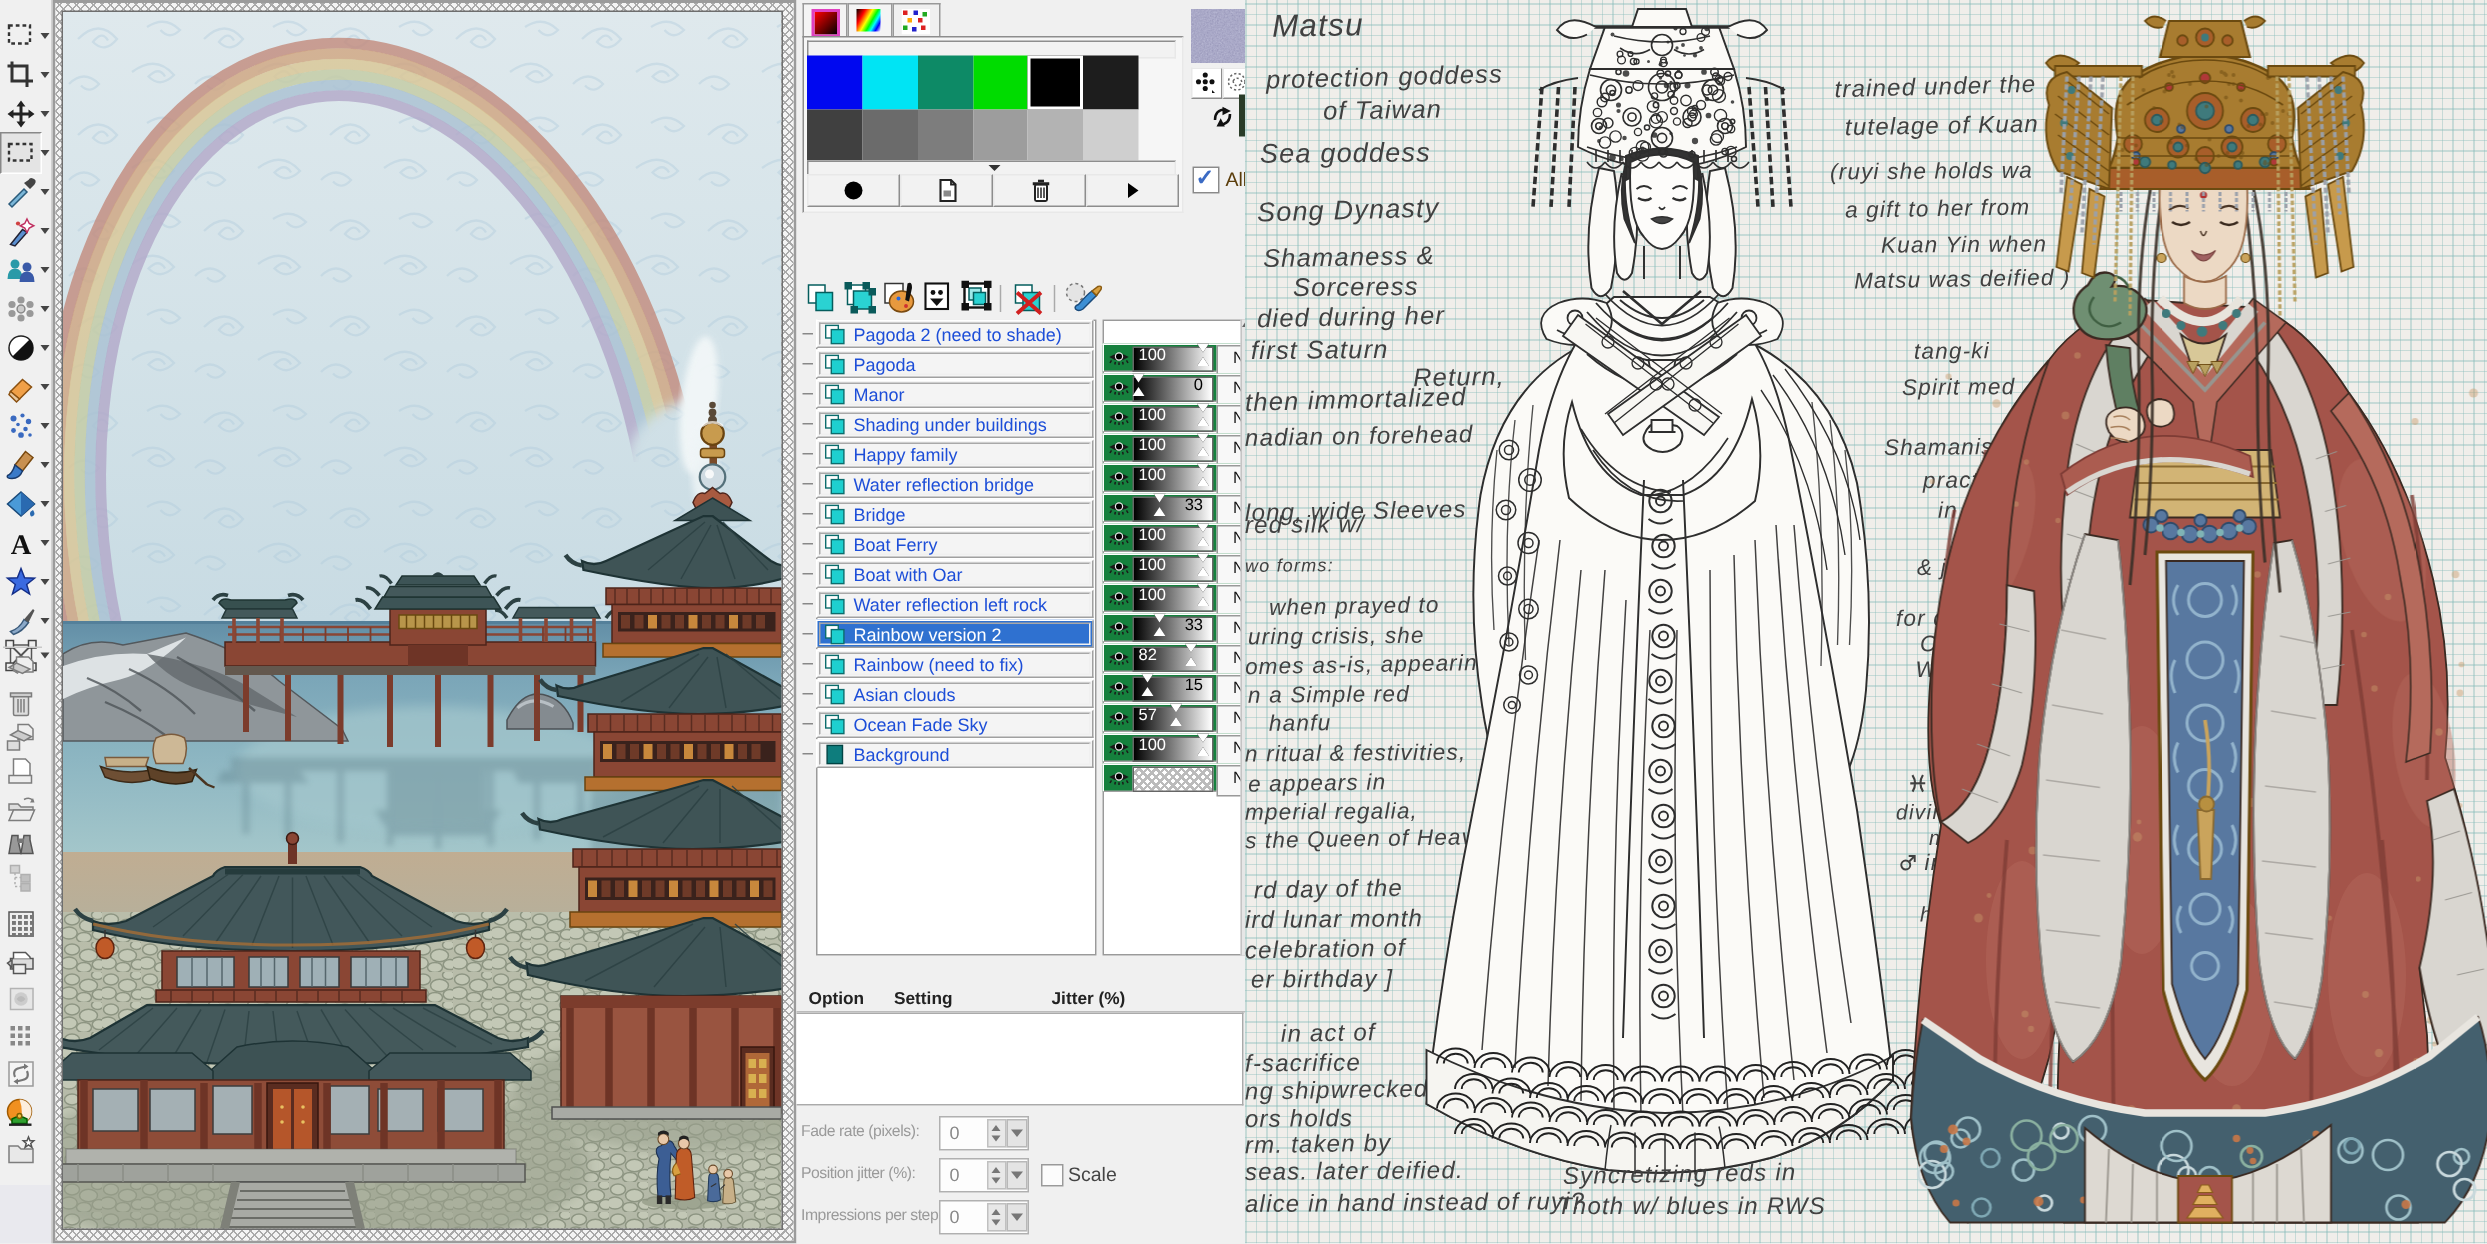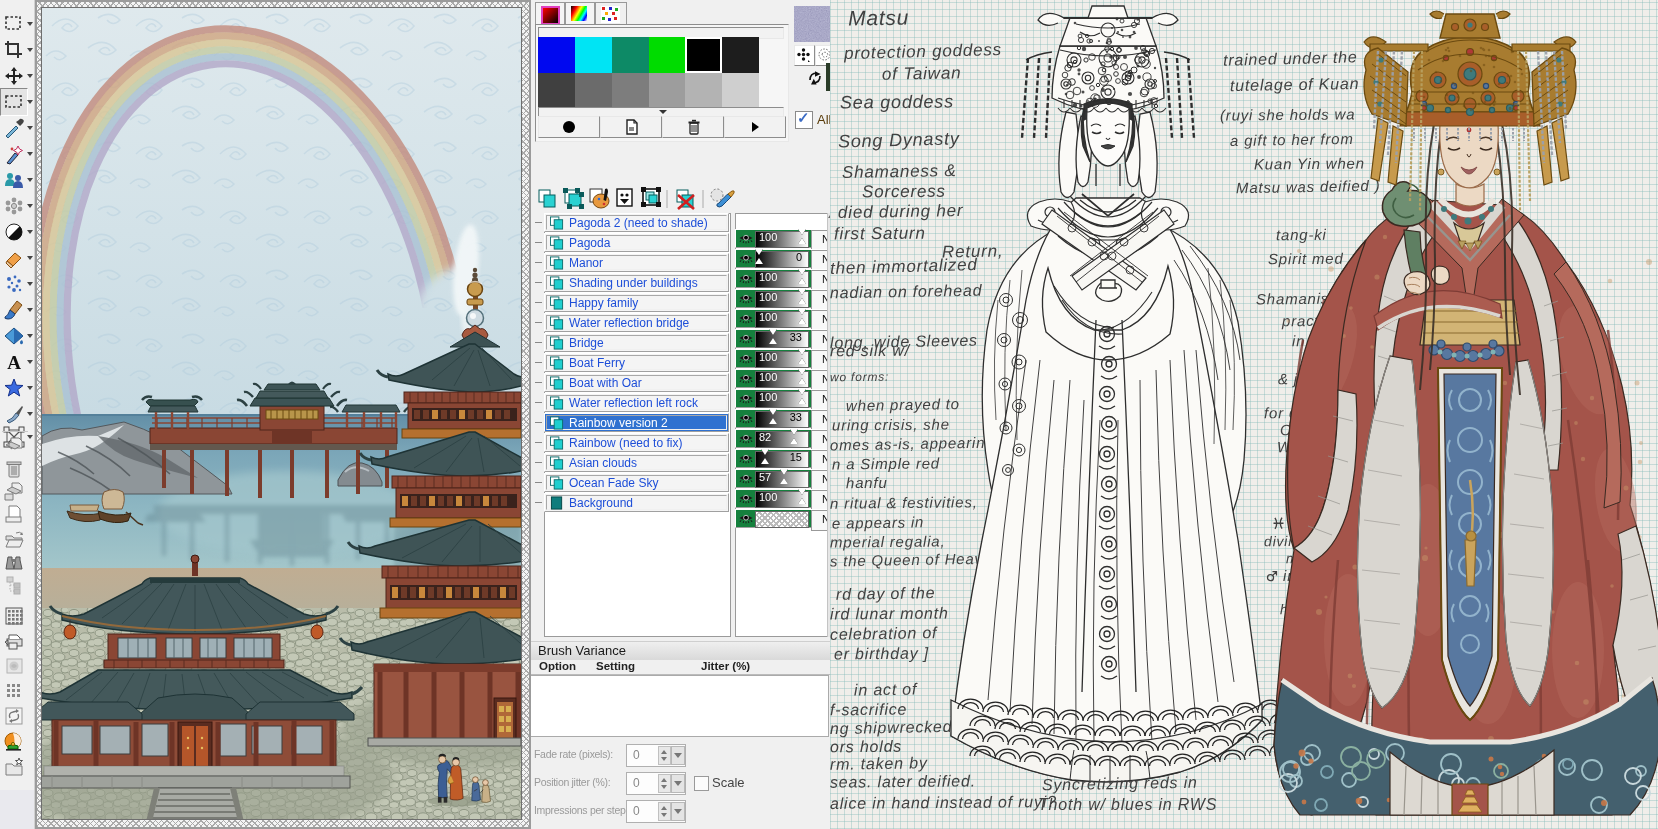--- a/index.html
+++ b/index.html
@@ -1191,23 +1191,20 @@
           <span style="position:absolute;left:86px;top:3px;font-size:11px;color:#111;">N</span>
         </div>
       </div>
 <div style="position:absolute;left:11px;top:300px;width:185px;height:124px;"></div>
     </div>
 
 <div style="position:absolute;left:296px;top:213px;width:3px;height:424px;background:#e6e6e6;border-left:1px solid #c4c4c4;box-sizing:border-box;">
 <div style="position:absolute;left:0px;top:0px;width:0;height:0;border-left:2px solid transparent;border-right:2px solid transparent;border-bottom:3px solid #666;margin:2px 0 0 0px;"></div>
     </div>
 
-<div style="position:absolute;left:0px;top:641px;width:299px;height:18px;background:linear-gradient(#efefef,#d9d9d9);border-top:1px solid #cfcfcf;border-bottom:1px solid #c4c4c4;">
- <div style="position:absolute;left:7px;top:1px;font-size:13px;color:#1a1a1a;">Brush Variance</div>
-</div>
 <div style="position:absolute;left:0;top:660px;width:299px;height:14px;background:#f0f0f0;border-bottom:1px solid #bbb;">
  <span style="position:absolute;left:8px;top:0px;font-size:11.5px;font-weight:600;color:#222;">Option</span>
  <span style="position:absolute;left:65px;top:0px;font-size:11.5px;font-weight:600;color:#222;">Setting</span>
  <span style="position:absolute;left:170px;top:0px;font-size:11.5px;font-weight:600;color:#222;">Jitter (%)</span>
 </div>
 <div style="position:absolute;left:0;top:675px;width:298px;height:62px;background:#fff;border:1px solid #aaa;border-left:none;box-sizing:border-box;"></div>
 <div class="bvrow" style="top:744px;">
       <span class="bvlab" style="left:3px;">Fade rate (pixels):</span>
  <div class="spin">
         <span class="num">0</span>

